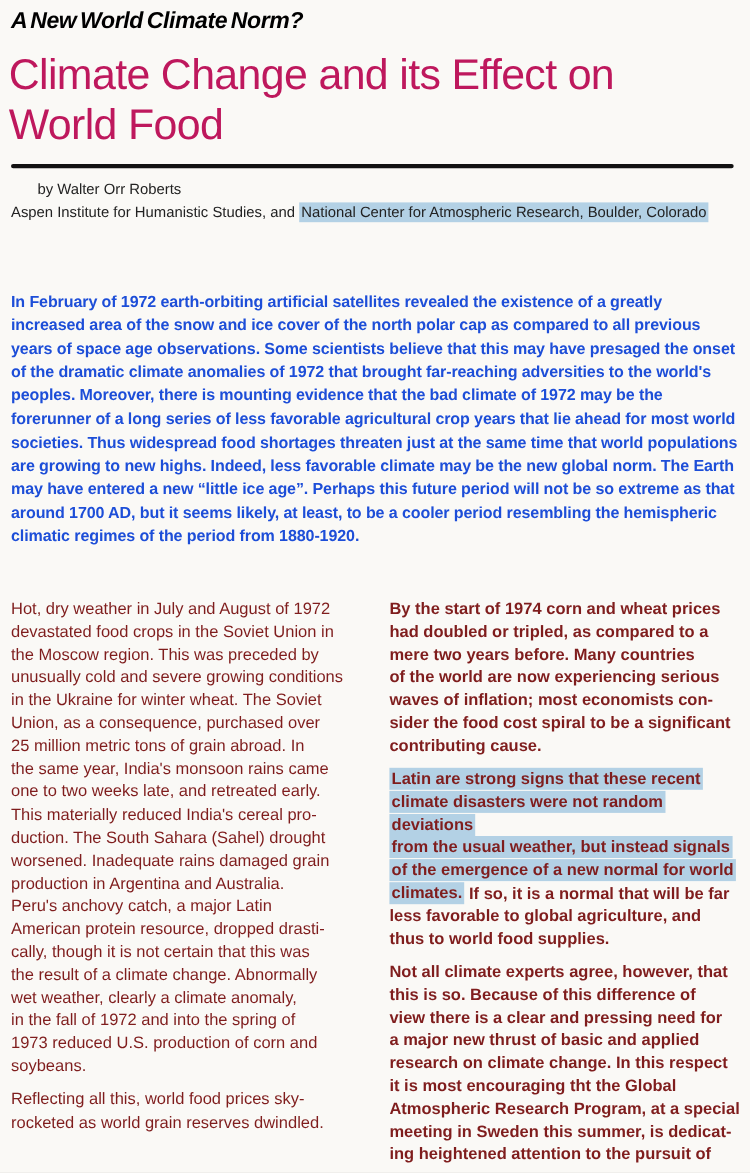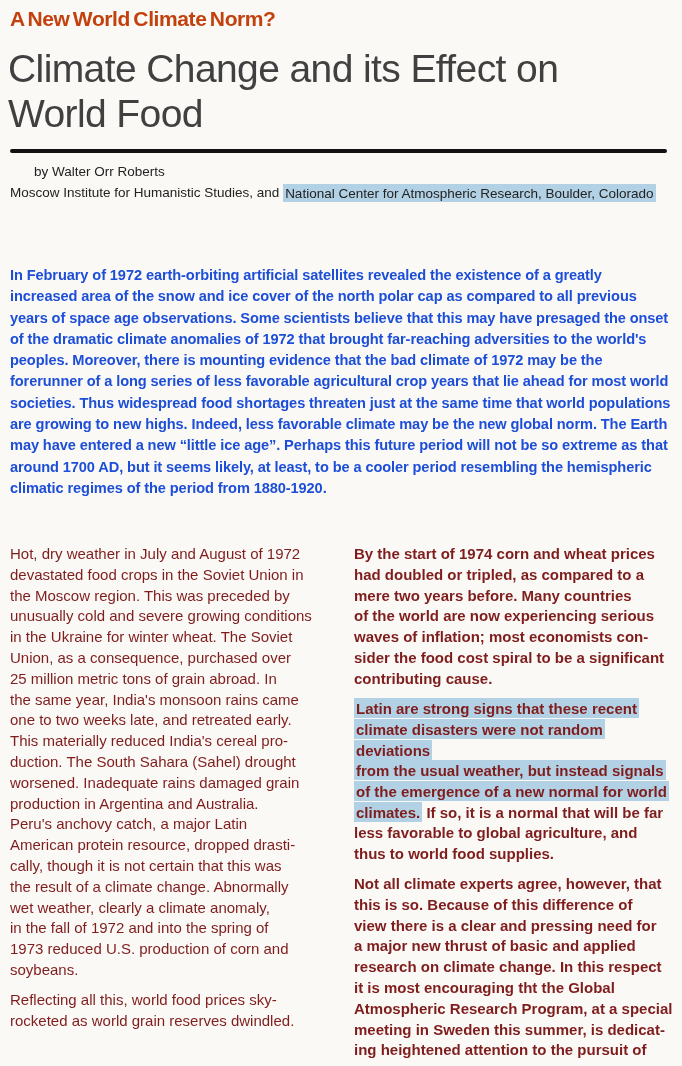--- a/index.html
+++ b/index.html
@@ -12,27 +12,28 @@
     position:relative;
     width:682px;height:1066px;
     background:var(--paper);
     overflow:hidden;
     font-family:"Liberation Sans",sans-serif;
     color:var(--ink);
   }
   .kicker{
     position:absolute;left:10px;top:7px;
     font-size:21px;font-weight:700;letter-spacing:-0.4px;
-    color:#c2410c;
+    color:#000000;
     word-spacing:-2px;
+    font-style:italic;
   }
   .title{
     position:absolute;left:8px;top:46px;margin:0;
     font-size:39px;font-weight:400;letter-spacing:-0.6px;
-    line-height:45px;color:#404040;
+    line-height:45px;color:#be185d;
     white-space:pre-line;
   }
   .rule{
     position:absolute;left:10px;top:149px;
     width:657px;height:4px;background:#121212;
     border-radius:2px;
   }
   .byline{
     position:absolute;left:10px;top:164px;
     font-size:13.5px;color:#222;padding-left:24px;
@@ -71,21 +72,21 @@
 
   <div class="kicker">A New World Climate Norm?</div>
 
   <h1 class="title">Climate Change and its Effect on
 World Food</h1>
 
   <div class="rule"></div>
 
   <div class="byline">by Walter Orr Roberts</div>
 
-  <div class="affiliation"><span>Moscow Institute for Humanistic Studies, and </span><span class="hl">National Center for Atmospheric Research, Boulder, Colorado</span></div>
+  <div class="affiliation"><span>Aspen Institute for Humanistic Studies, and </span><span class="hl">National Center for Atmospheric Research, Boulder, Colorado</span></div>
 
   <p class="intro">In February of 1972 earth-orbiting artificial satellites revealed the existence of a greatly increased area of the snow and ice cover of the north polar cap as compared to all previous years of space age observations.  Some scientists believe that this may have presaged the onset of the dramatic climate anomalies of 1972 that brought far-reaching adversities to the world's peoples.  Moreover, there is mounting evidence that the bad climate of 1972 may be the forerunner of a long series of less favorable agricultural crop years that lie ahead for most world societies.  Thus widespread food shortages threaten just at the same time that world populations are growing to new highs.  Indeed, less favorable climate may be the new global norm.  The Earth may have entered a new “little ice age”.  Perhaps this future period will not be so extreme as that around 1700 AD, but it seems likely, at least, to be a cooler period resembling the hemispheric climatic regimes of the period from 1880-1920.</p>
 
   <div class="col col-left">
     <p class="cp">Hot, dry weather in July and August of 1972
 devastated food crops in the Soviet Union in
 the Moscow region.  This was preceded by
 unusually cold and severe growing conditions
 in the Ukraine for winter wheat.  The Soviet
 Union, as a consequence, purchased over

